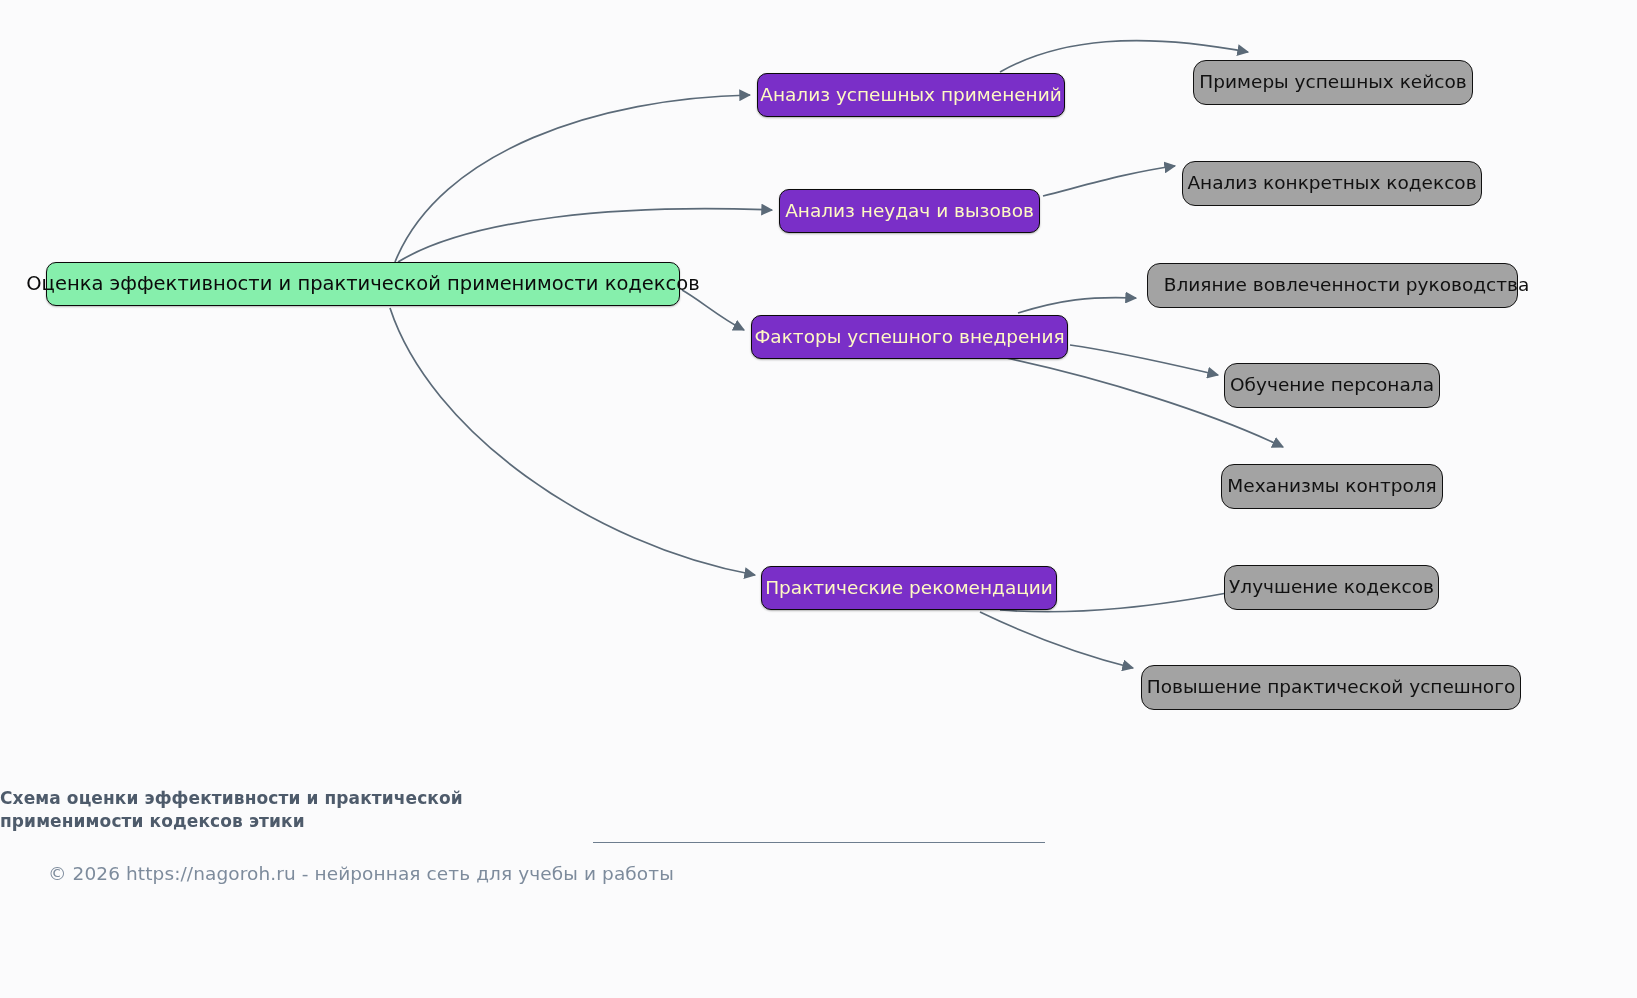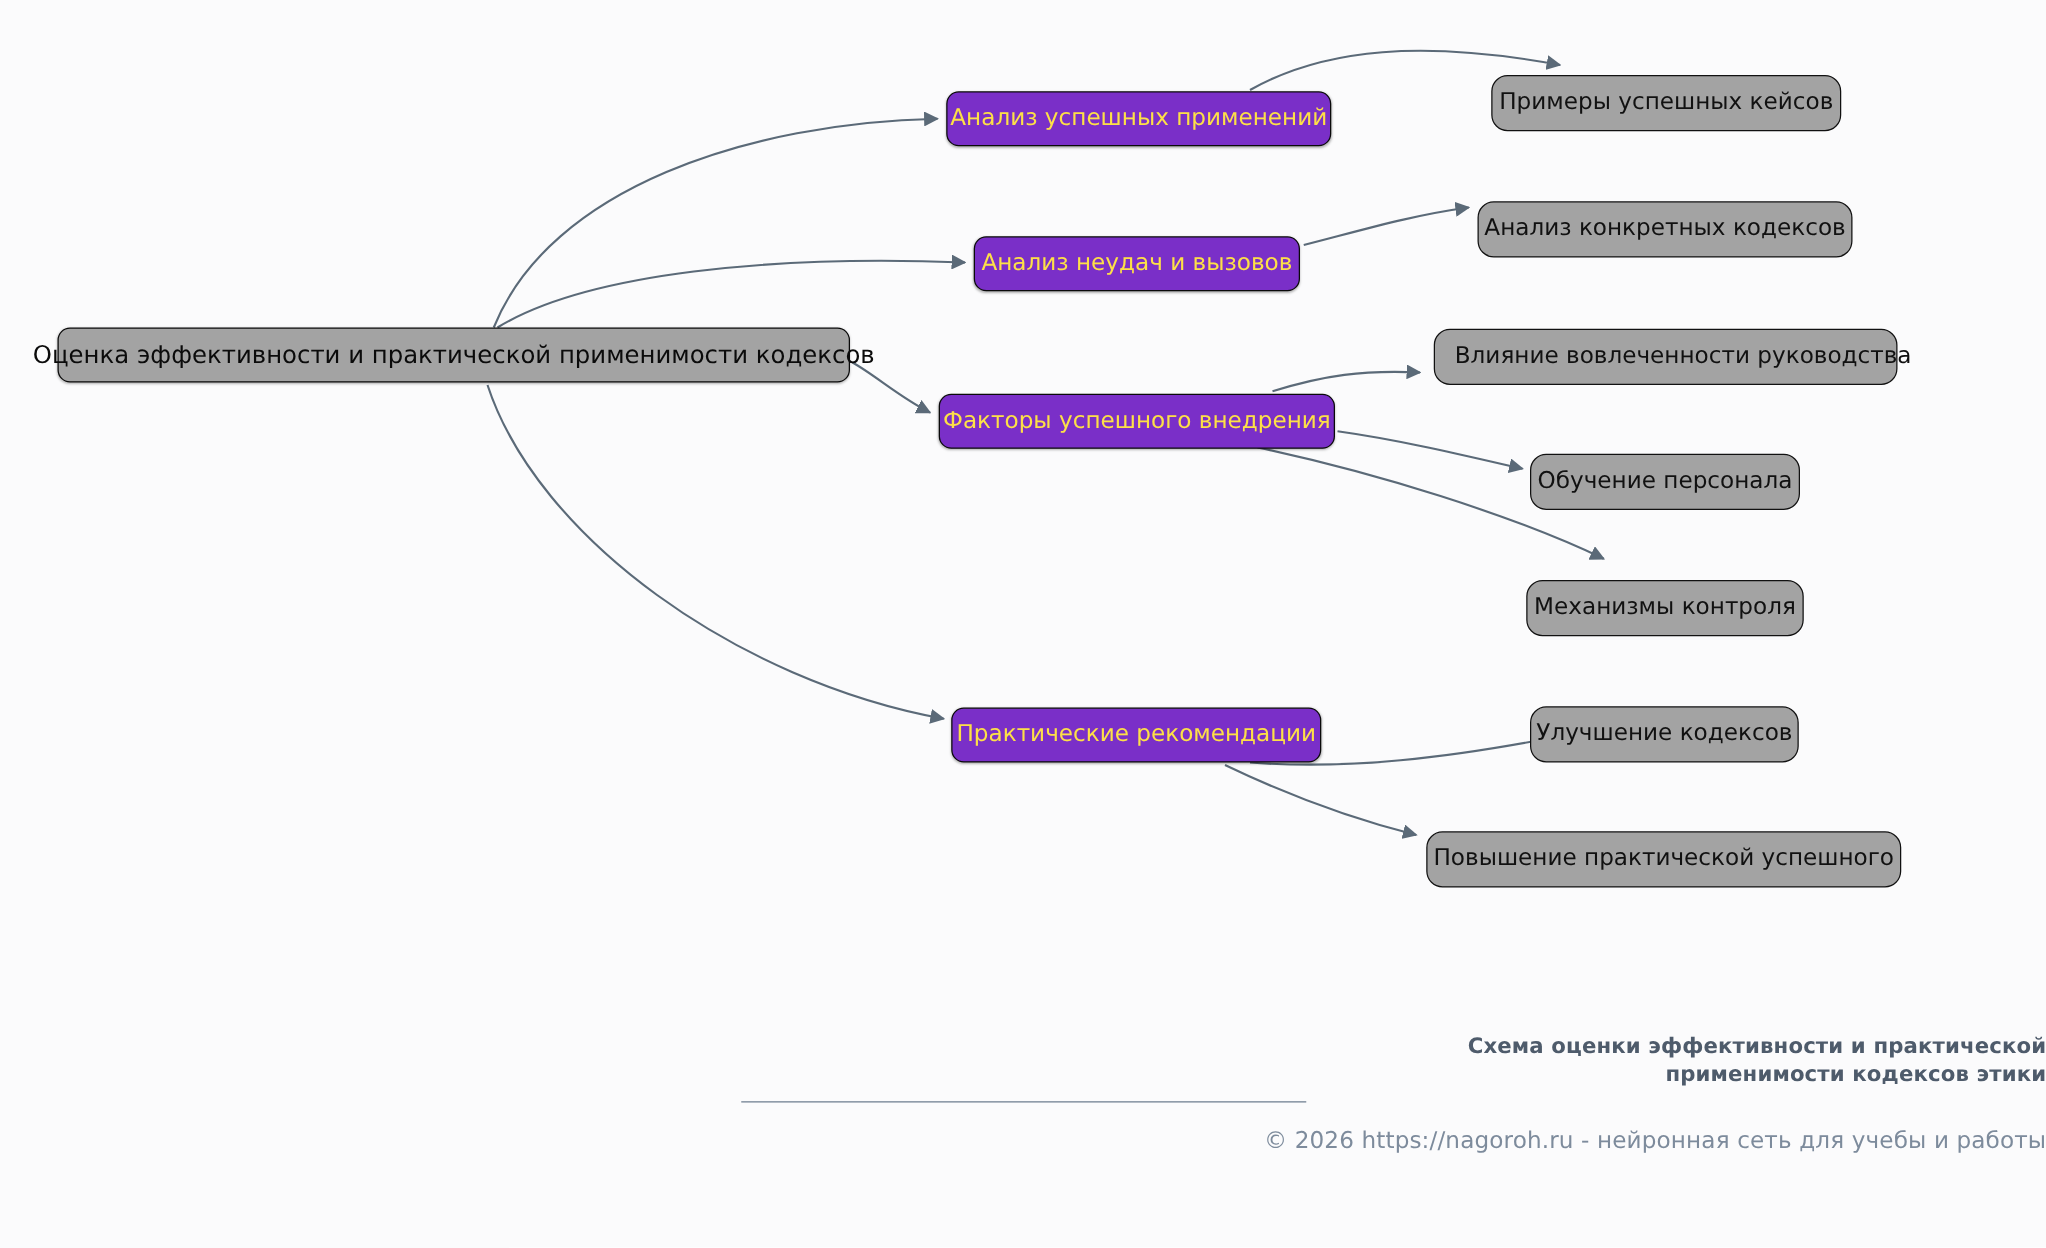--- a/index.html
+++ b/index.html
@@ -34,55 +34,55 @@
     white-space: nowrap;
     line-height: 1;
   }
   .node-label {
     display: block;
     white-space: nowrap;
   }
 
   
   .node.root {
-    background: #a3a3a3;
+    background: #86efac;
     border: 1.3px solid #0a0a0a;
     color: #0b0b0b;
     font-size: 19.5px;
     padding: 0 14px;
     box-shadow: 0 1px 2px rgba(0,0,0,0.28);
   }
 
   
   .node.branch {
     background: #7a2fc8;
     border: 1.3px solid #0a0a0a;
-    color: #fde047;
+    color: #fef9c3;
     font-size: 18.5px;
     padding: 0 14px;
     box-shadow: 0 1px 2px rgba(0,0,0,0.30);
   }
 
   
   .node.leaf {
     background: #a3a3a3;
     border: 1.5px solid #111111;
     color: #111111;
     font-size: 18.5px;
     padding: 0 16px;
     border-radius: 13px;
   }
 
   
   #footer {
     position: absolute;
     left: 0;
     width: 1637px;
-    top: 826px;
-    text-align: right;
+    top: 787px;
+    text-align: left;
   }
   #footer-title {
     font-size: 17px;
     font-weight: bold;
     color: #4e5b6b;
     line-height: 1.35;
     letter-spacing: 0.1px;
   }
   #footer-rule {
     margin: 9px auto 0 auto;

